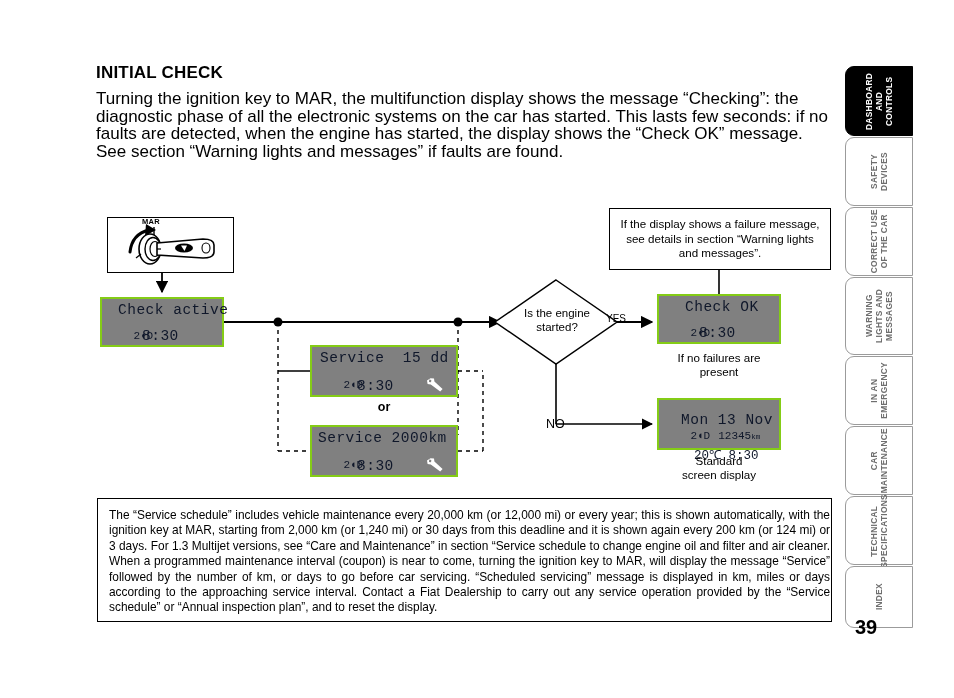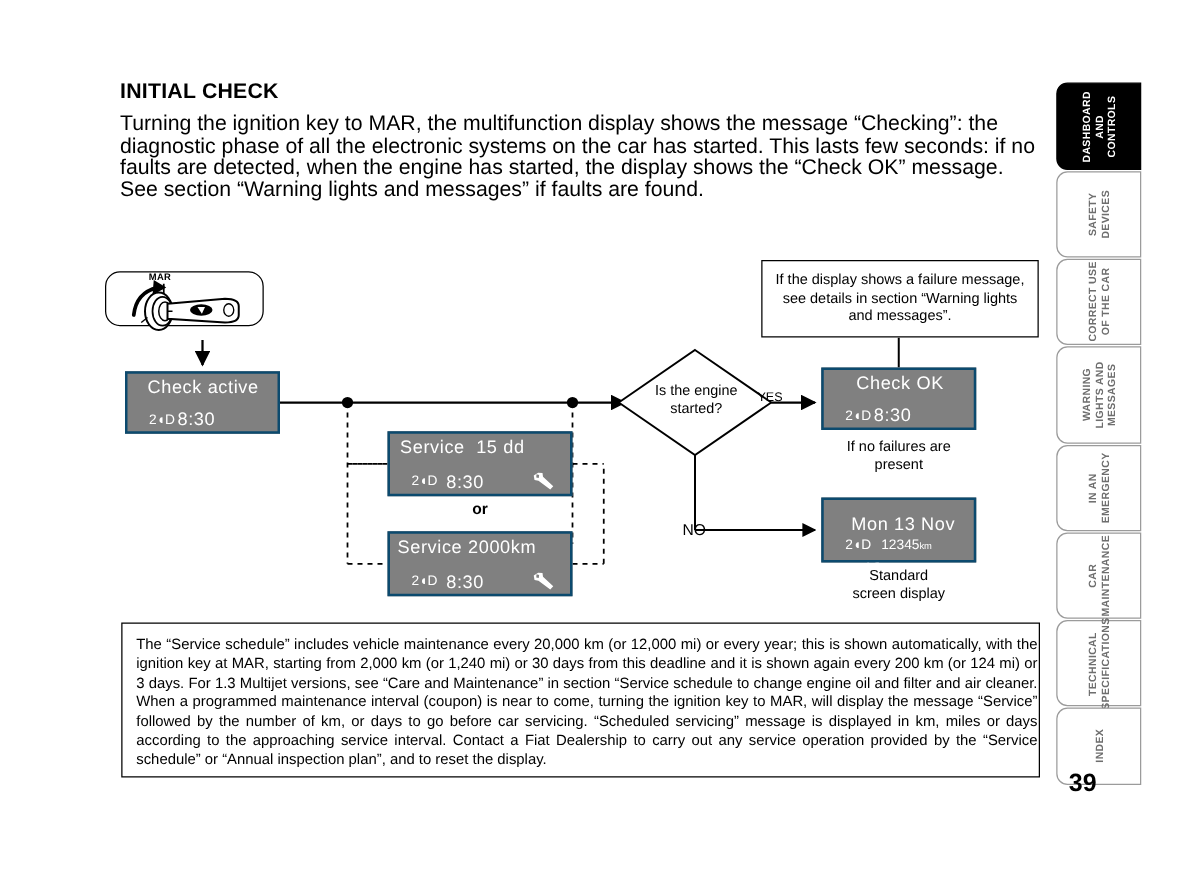--- a/index.html
+++ b/index.html
@@ -24,27 +24,27 @@
   }
   #intro p { margin:0; }
 
   
   #flow { position:absolute; left:0; top:0; width:954px; height:698px; pointer-events:none; }
 
   
   .box { position:absolute; border:1.6px solid #000; background:#fff; }
 
   
-  #key-box { left:84px; top:217px; width:127px; height:44px;border-radius:12px; }
+  #key-box { left:107px; top:217px; width:127px; height:56px; }
   #key-svg { position:absolute; left:0; top:0; }
 
   
   .lcd {
-    position:absolute; border:2px solid #0c4a6e; background:#808080;
-    font-family:Liberation Sans, sans-serif; color:#ffffff;
+    position:absolute; border:2px solid #84cc16; background:#808080;
+    font-family:Liberation Mono, monospace; color:#0f172a;
   }
   .lcd .row { position:absolute; white-space:pre; }
   .lcd .big { font-size:14.5px; letter-spacing:.5px; font-weight:normal; }
   .lcd .sm  { font-size:11px; }
 
   #lcd-check-active { left:100px; top:297px; width:124px; height:50px; }
   #lcd-service-dd   { left:310px; top:345px; width:148px; height:52px; }
   #lcd-service-km   { left:310px; top:425px; width:148px; height:52px; }
   #lcd-check-ok     { left:657px; top:294px; width:124px; height:50px; }
   #lcd-standard     { left:657px; top:398px; width:124px; height:52px; }

